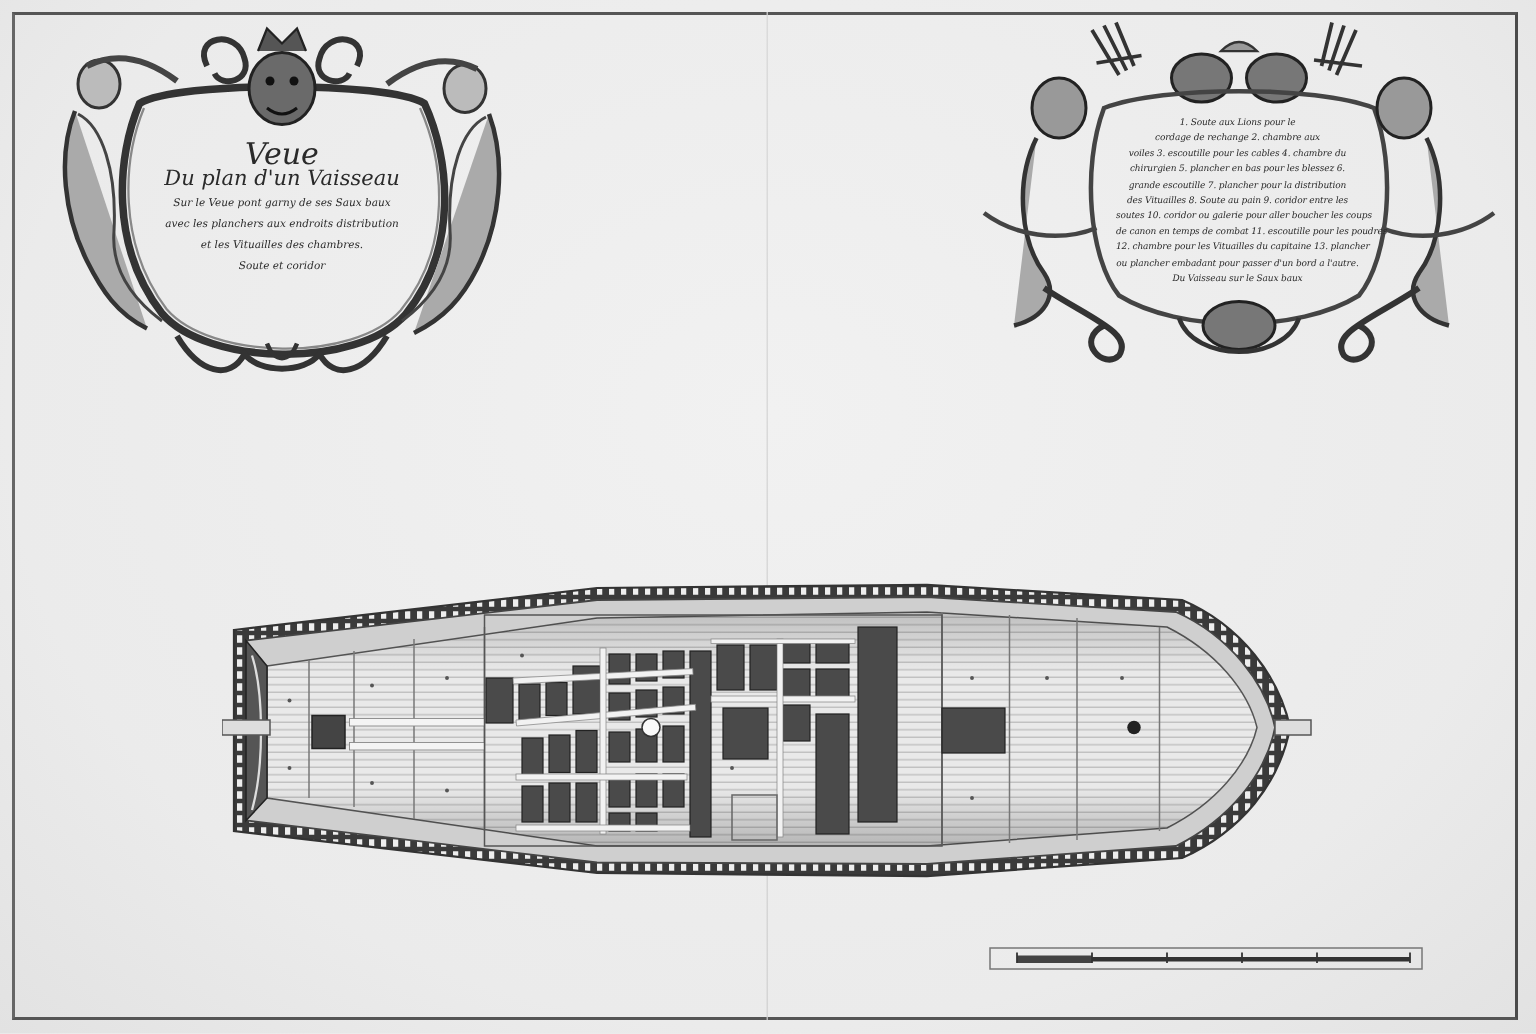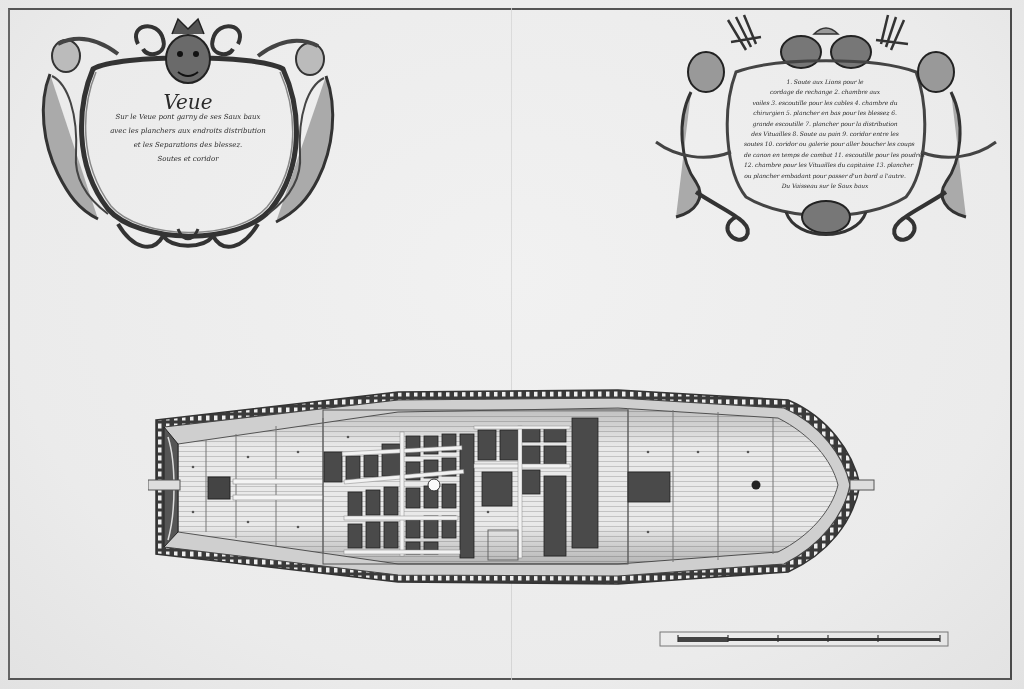--- a/index.html
+++ b/index.html
@@ -75,24 +75,25 @@
       <ellipse cx="272" cy="45" rx="14" ry="16" fill="#bbb" stroke="#333" stroke-width="2"></ellipse>
       <path d="M288,62 C300,95 295,135 280,165 C270,185 258,198 238,208" fill="#aaa" stroke="#333" stroke-width="3"></path>
       <path d="M286,64 C270,72 260,100 262,140 C264,165 250,185 230,200" fill="none" stroke="#444" stroke-width="2"></path>
       <path d="M280,32 C260,22 240,27 220,42" fill="none" stroke="#444" stroke-width="4"></path>
 
       <path d="M80,210 C95,235 115,240 125,222 C135,235 165,235 175,222 C185,240 205,235 220,210" fill="none" stroke="#333" stroke-width="4"></path>
       <path d="M140,215 C145,228 155,228 160,215" fill="none" stroke="#333" stroke-width="3"></path>
     </svg>
     <div class="cart-text">
       <div class="title1">Veue</div>
+      <div class="title2">Du plan d'un Vaisseau</div>
       <div class="line">Sur le Veue pont garny de ses Saux baux</div>
       <div class="line">avec les planchers aux endroits distribution</div>
-      <div class="line">et les Separations des blessez.</div>
-      <div class="line">Soutes et coridor</div>
+      <div class="line">et les Vituailles des chambres.</div>
+      <div class="line">Soute et coridor</div>
     </div>
   </div>
 
   <div class="cartouche cart-right">
     <svg class="cart-svg" width="370" height="240" viewBox="0 0 370 240">
 
       <path d="M100,5 L115,35 M92,8 L110,38 M108,3 L120,32 M95,30 L125,25" stroke="#333" stroke-width="2.5" fill="none"></path>
       <path d="M260,5 L250,35 M268,8 L255,38 M252,3 L245,32 M240,28 L272,32" stroke="#333" stroke-width="2.5" fill="none"></path>
 
       <ellipse cx="165" cy="40" rx="20" ry="16" fill="#777" stroke="#222" stroke-width="2"></ellipse>

